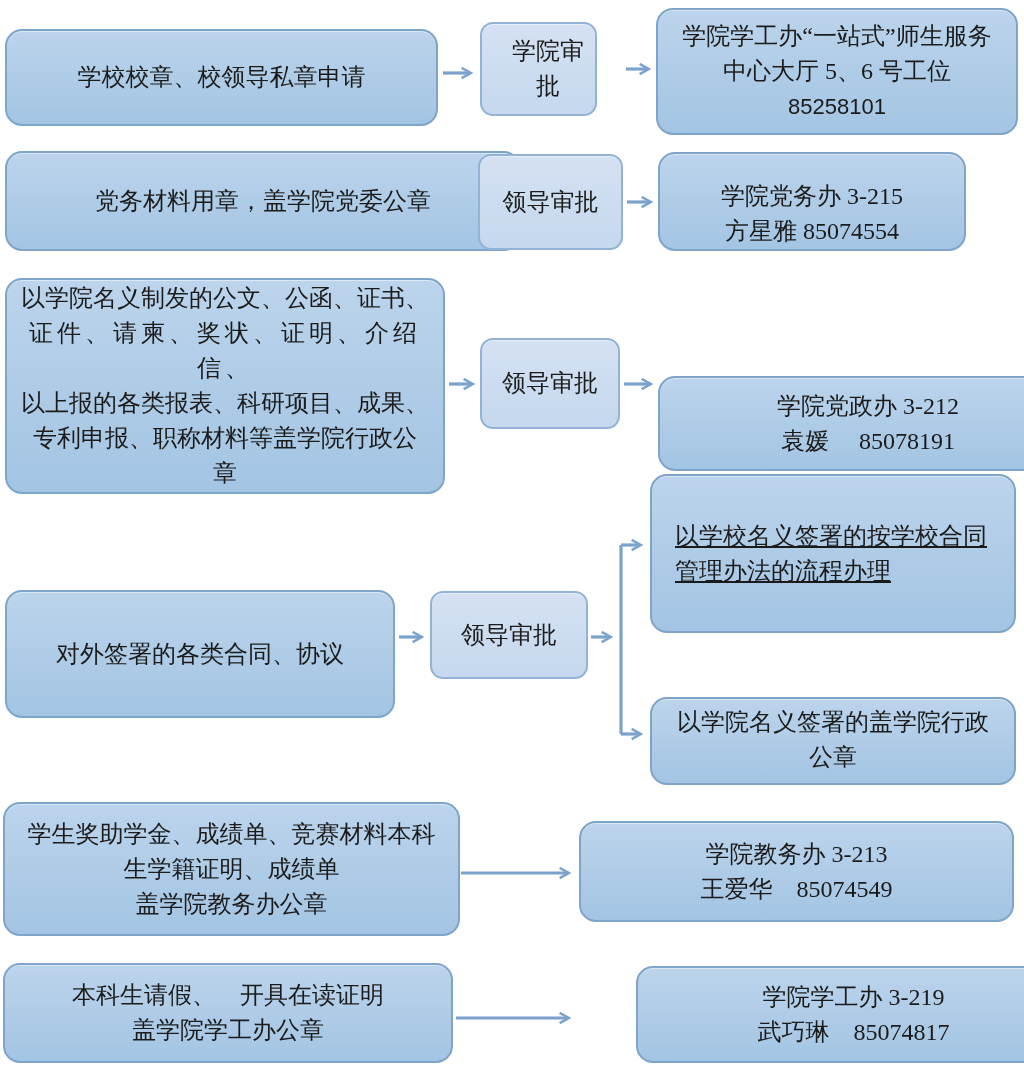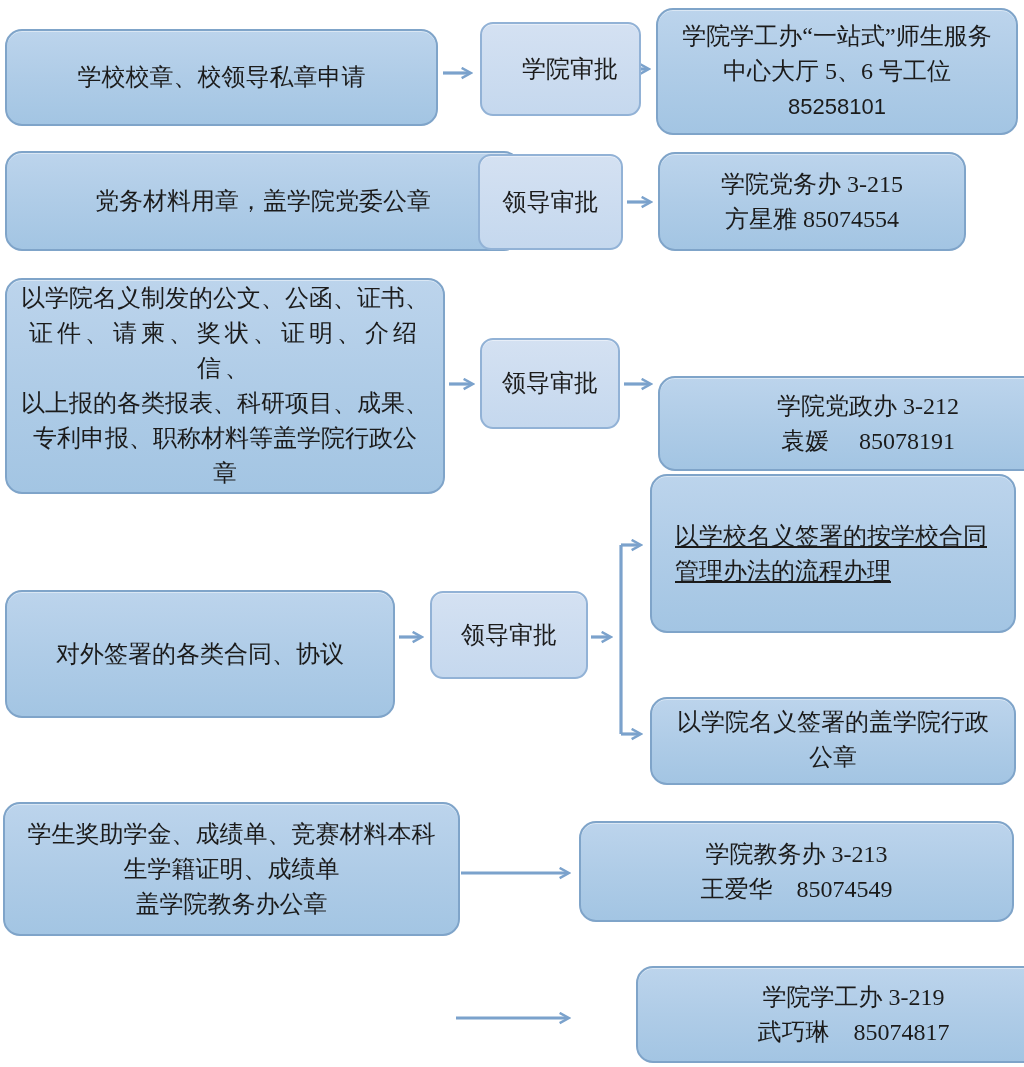--- a/index.html
+++ b/index.html
@@ -77,36 +77,36 @@
       <polyline points="621,545 640,545" marker-end="url(#ah)"></polyline>
       <polyline points="621,734 640,734" marker-end="url(#ah)"></polyline>
       <line x1="461" y1="873" x2="568" y2="873" marker-end="url(#ah)"></line>
       <line x1="456" y1="1018" x2="568" y2="1018" marker-end="url(#ah)"></line>
     </g>
   </svg>
 
   <div class="box" style="left:5px; top:29px; width:433px; height:97px;">
     <div class="ln">学校校章、校领导私章申请</div>
   </div>
-  <div class="box light" style="left:480px; top:22px; width:161px; height:94px;padding-left:19px;">
+  <div class="box light" style="left:480px; top:22px; width:117px; height:94px;padding-left:19px;">
     <div class="ln">学院审批</div>
   </div>
   <div class="box" style="left:656px; top:8px; width:362px; height:127px;">
     <div class="ln">学院学工办“一站式”师生服务</div>
     <div class="ln">中心大厅 5、6 号工位</div>
     <div class="ln num">85258101</div>
   </div>
 
   <div class="box" style="left:5px; top:151px; width:516px; height:100px;">
     <div class="ln">党务材料用章，盖学院党委公章</div>
   </div>
   <div class="box light" style="left:478px; top:154px; width:145px; height:96px;">
     <div class="ln">领导审批</div>
   </div>
-  <div class="box" style="left:658px; top:152px; width:308px; height:99px;">
+  <div class="box" style="left:658px; top:152px; width:308px; height:99px;justify-content:flex-end;">
     <div class="ln">学院党务办 3-215</div>
     <div class="ln">方星雅 85074554</div>
   </div>
 
   <div class="box" style="left:5px; top:278px; width:440px; height:216px;">
     <div class="ln">以学院名义制发的公文、公函、证书、</div>
     <div class="ln spread">证件、请柬、奖状、证明、介绍信、</div>
     <div class="ln">以上报的各类报表、科研项目、成果、</div>
     <div class="ln">专利申报、职称材料等盖学院行政公</div>
     <div class="ln">章</div>
@@ -137,18 +137,22 @@
   <div class="box" style="left:3px; top:802px; width:457px; height:134px;">
     <div class="ln">学生奖助学金、成绩单、竞赛材料本科</div>
     <div class="ln">生学籍证明、成绩单</div>
     <div class="ln">盖学院教务办公章</div>
   </div>
   <div class="box" style="left:579px; top:821px; width:435px; height:101px;">
     <div class="ln">学院教务办 3-213</div>
     <div class="ln">王爱华　85074549</div>
   </div>
 
+  <div class="box" style="left:3px; top:963px; width:450px; height:100px;">
+    <div class="ln">本科生请假、　开具在读证明</div>
+    <div class="ln">盖学院学工办公章</div>
+  </div>
   <div class="box" style="left:600px; top:966px; width:435px; height:97px;margin-left:36px;">
     <div class="ln">学院学工办 3-219</div>
     <div class="ln">武巧琳　85074817</div>
   </div>
 
 </div>
 
 </body></html>

